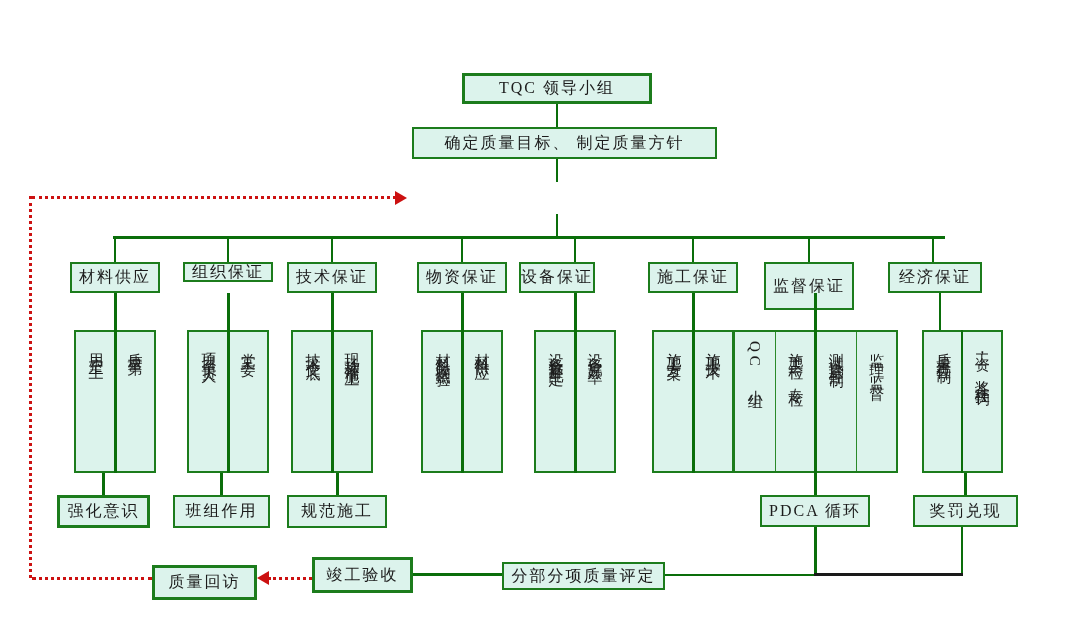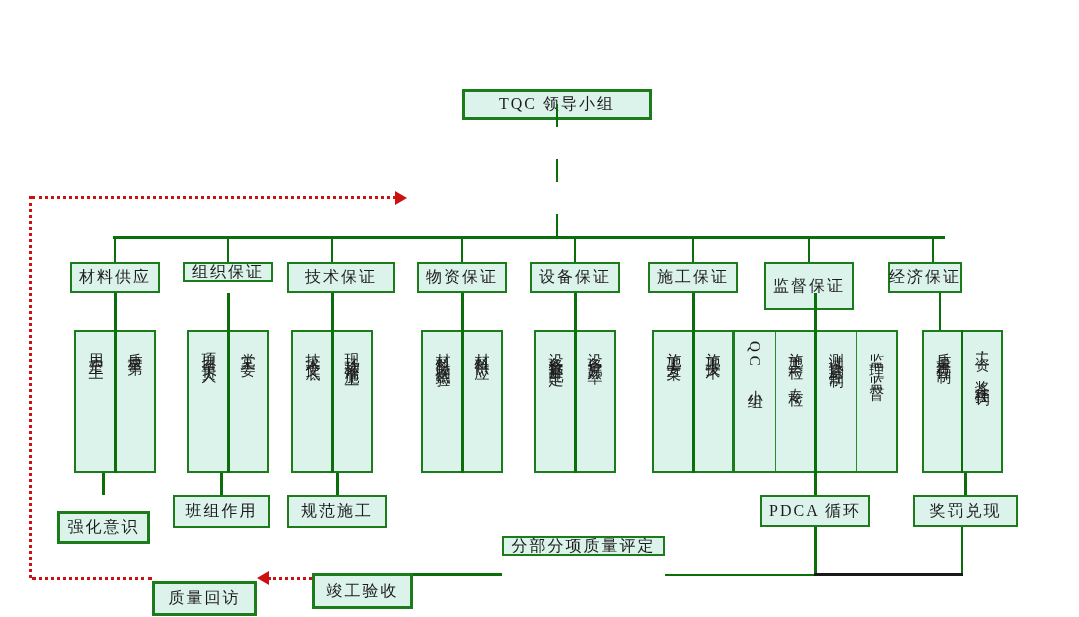--- a/index.html
+++ b/index.html
@@ -5,21 +5,21 @@
   html,body{margin:0;padding:0;background:#ffffff;}
   .stage{
     position:relative;width:1079px;height:617px;background:#ffffff;overflow:hidden;
     font-family:"Liberation Serif","DejaVu Serif",serif;color:#1c1c1c;
   }
   .box{
     position:absolute;box-sizing:border-box;background:#dcf3ec;border:2px solid #1c7c1c;
     display:flex;align-items:center;justify-content:center;
     font-size:16px;letter-spacing:2px;white-space:nowrap;z-index:1;
   }
-  .box.thick{border-width:3px;margin-top:16px;}
+  .box.thick{border-width:3px;}
   .sub{display:flex;align-items:stretch;justify-content:space-between;padding:0;letter-spacing:0;}
   .half{flex:1 1 0;display:flex;justify-content:center;align-items:flex-start;min-width:0;}
   .sub7 .half{border-right:1px solid #2a8a2a;}
   .sub7 .half:last-child{border-right:none;}
   .vtext{
     writing-mode:vertical-rl;text-orientation:mixed;
     font-size:15px;letter-spacing:4px;padding-top:9px;line-height:1;white-space:nowrap;
   }
   .vtext.sp-wide{letter-spacing:11px;}
   .vl{position:absolute;background:#0a6e0a;z-index:2;}
@@ -72,29 +72,30 @@
   <div class="hl blackline" style="left:814px;top:573px;width:149px;height:3px"></div>
 
   <div class="red-h" style="left:32px;top:196px;width:364px"></div>
   <div class="arr-r" style="left:395px;top:191px"></div>
   <div class="red-v" style="left:29px;top:196px;height:382px"></div>
   <div class="red-h" style="left:32px;top:577px;width:120px"></div>
   <div class="red-h" style="left:268px;top:577px;width:44px"></div>
   <div class="arr-l" style="left:257px;top:571px"></div>
 
   <div class="box thick" style="left:462px;top:73px;width:190px;height:31px">TQC 领导小组</div>
+  <div class="box" style="left:412px;top:127px;width:305px;height:32px">确定质量目标、 制定质量方针</div>
 
   <div class="box" style="left:70px;top:262px;width:90px;height:31px">材料供应</div>
   <div class="box" style="left:183px;top:262px;width:90px;height:20px">组织保证</div>
-  <div class="box" style="left:287px;top:262px;width:108px;height:31px">技术保证</div>
+  <div class="box" style="left:287px;top:262px;width:90px;height:31px">技术保证</div>
   <div class="box" style="left:417px;top:262px;width:90px;height:31px">物资保证</div>
-  <div class="box" style="left:530px;top:262px;width:90px;height:31px">设备保证</div>
+  <div class="box" style="left:519px;top:262px;width:76px;height:31px">设备保证</div>
   <div class="box" style="left:648px;top:262px;width:90px;height:31px">施工保证</div>
   <div class="box" style="left:764px;top:262px;width:90px;height:48px">监督保证</div>
-  <div class="box" style="left:888px;top:262px;width:74px;height:31px">经济保证</div>
+  <div class="box" style="left:888px;top:262px;width:94px;height:31px">经济保证</div>
 
   <div class="box sub" style="left:74px;top:330px;width:82px;height:143px">
     <div class="half">
         <span class="vtext">用户至上</span>
       </div>
     <div class="half">
         <span class="vtext">质量第一</span>
       </div>
   </div>
   <div class="box sub" style="left:187px;top:330px;width:82px;height:143px">
@@ -161,15 +162,15 @@
   </div>
 
   <div class="box thick" style="left:57px;top:495px;width:93px;height:33px">强化意识</div>
   <div class="box" style="left:173px;top:495px;width:97px;height:33px">班组作用</div>
   <div class="box" style="left:287px;top:495px;width:100px;height:33px">规范施工</div>
   <div class="box" style="left:760px;top:495px;width:110px;height:32px">PDCA 循环</div>
   <div class="box" style="left:913px;top:495px;width:105px;height:32px">奖罚兑现</div>
 
   <div class="box thick" style="left:152px;top:565px;width:105px;height:35px">质量回访</div>
   <div class="box thick" style="left:312px;top:557px;width:101px;height:36px">竣工验收</div>
-  <div class="box" style="left:502px;top:536px;width:163px;height:20px">分部分项质量评定</div>
+  <div class="box" style="left:502px;top:562px;width:163px;height:28px">分部分项质量评定</div>
 
 </div>
 
 </body></html>

